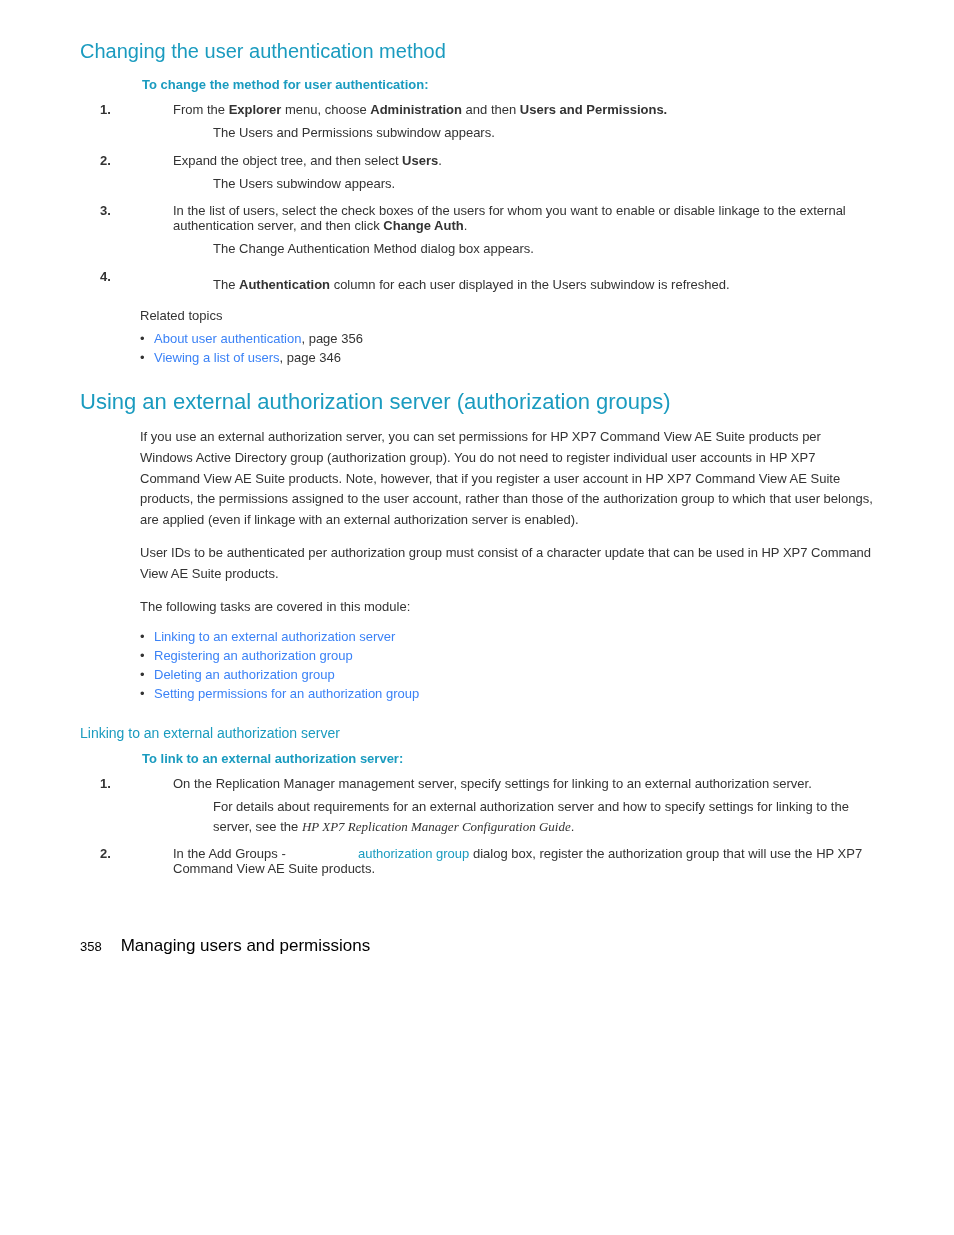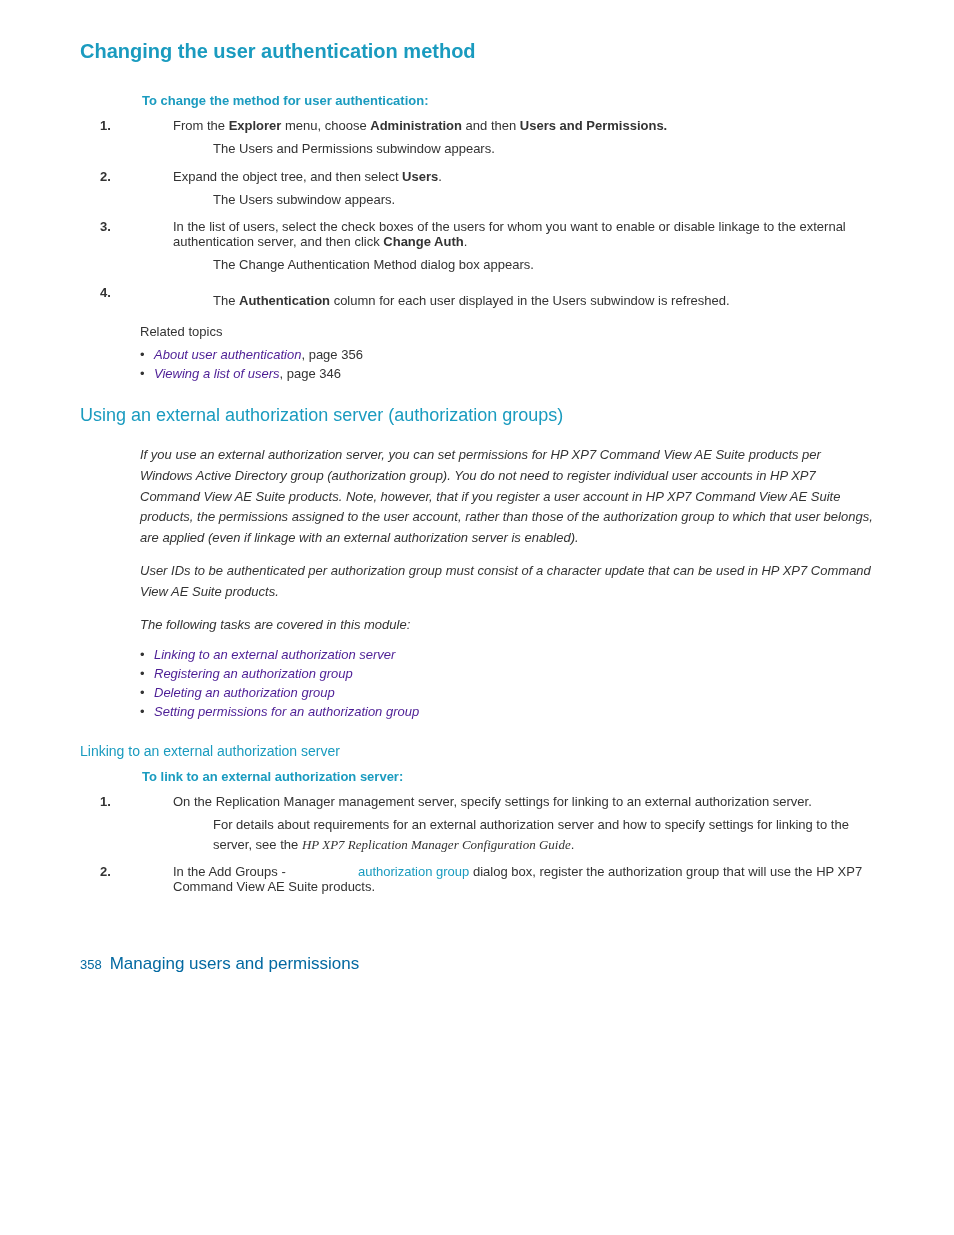--- a/index.html
+++ b/index.html
@@ -17,30 +17,30 @@
       min-height: 1235px;
     }
 
     .page {
       padding: 40px 80px 60px 80px;
       max-width: 954px;
     }
 
     h1.section-title {
       font-size: 20px;
-      font-weight: bold;
-      color: #1a9bbf;
-      margin-bottom: 30px;
+      font-weight: normal;
+      color: #1a9bbf;
+      margin-bottom: 14px;
     }
 
     h2.section-title {
-      font-size: 18px;
-      font-weight: normal;
-      color: #1a9bbf;
-      margin-bottom: 19px;
+      font-size: 22px;
+      font-weight: normal;
+      color: #1a9bbf;
+      margin-bottom: 12px;
     }
 
     h3.subsection-title {
       font-size: 14px;
       font-weight: normal;
       color: #1a9bbf;
       margin-bottom: 10px;
     }
 
     .procedure-label {
@@ -102,44 +102,42 @@
     }
 
     .bullet-list li::before {
       content: "•";
       position: absolute;
       left: 0;
       color: #333;
     }
 
     .bullet-list li a {
-      color: #4c1d95;
+      color: #3b82f6;
       text-decoration: none;
-      font-style: italic;
     }
 
     .body-text {
       font-size: 13px;
       line-height: 1.6;
       margin-bottom: 12px;
       margin-left: 60px;
-      font-style: italic;
     }
 
     strong {
       font-weight: bold;
     }
 
     .page-footer {
       margin-top: 60px;
       font-size: 13px;
-      color: #0369a1;
+      color: #000000;
       display: flex;
       align-items: center;
-      gap: 8px;
+      gap: 19px;
     }
 
     .page-number {
       font-size: 13px;
     }
 
     .footer-text {
       font-size: 17px;
     }
 

